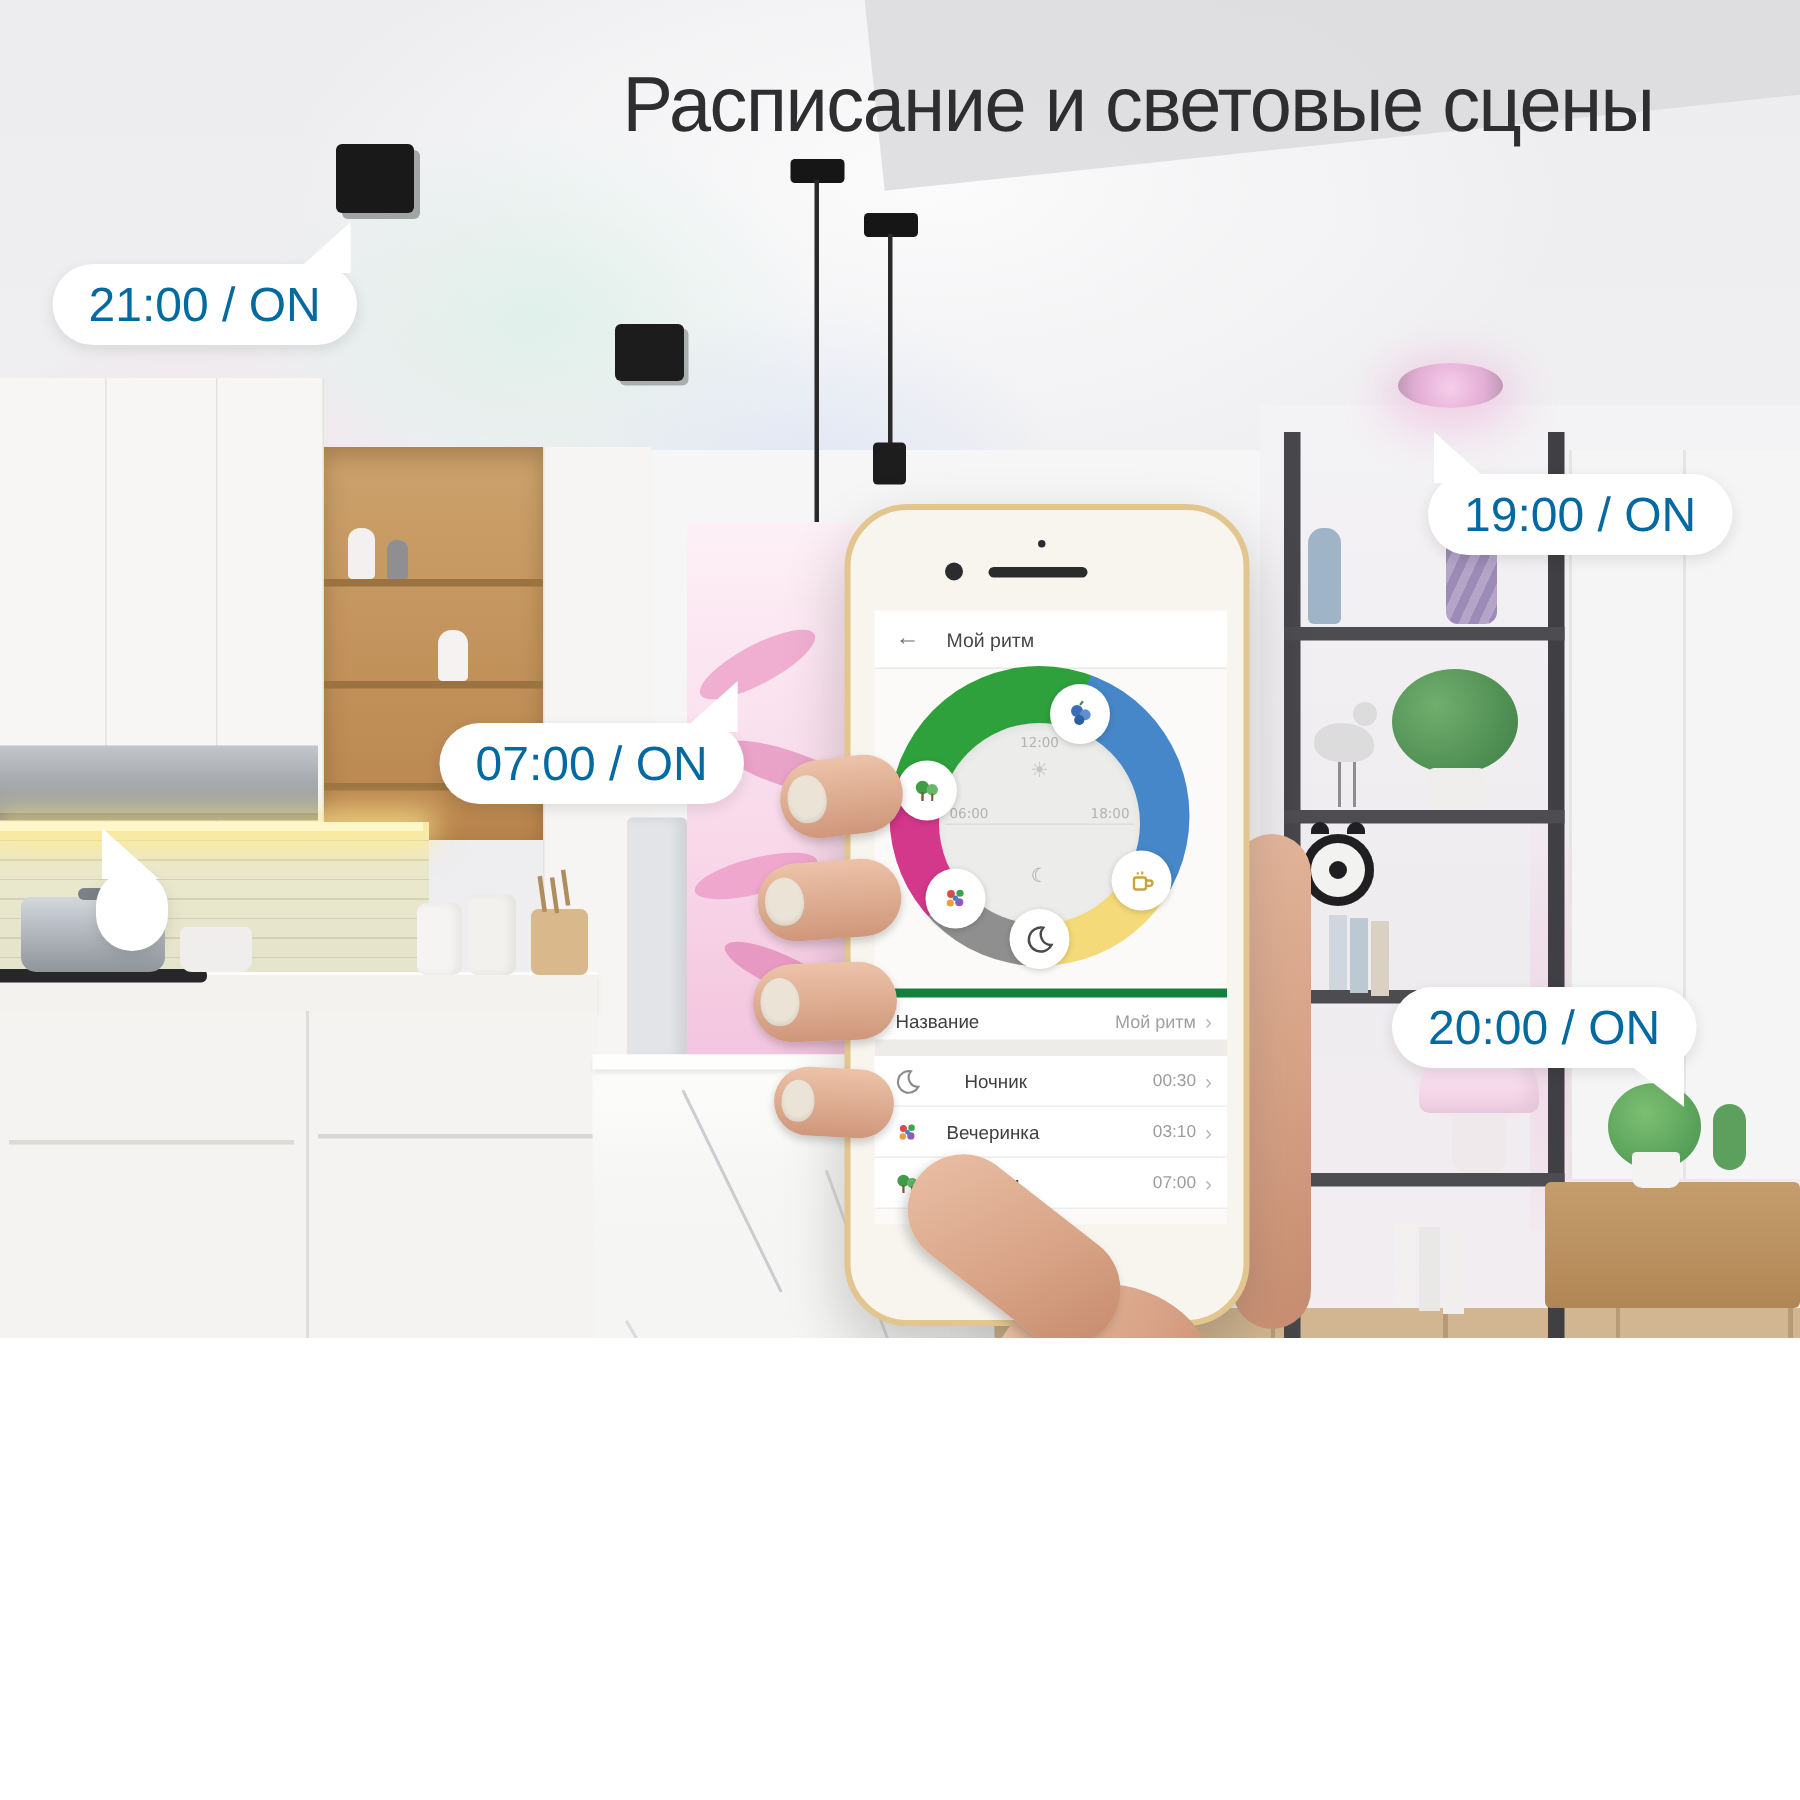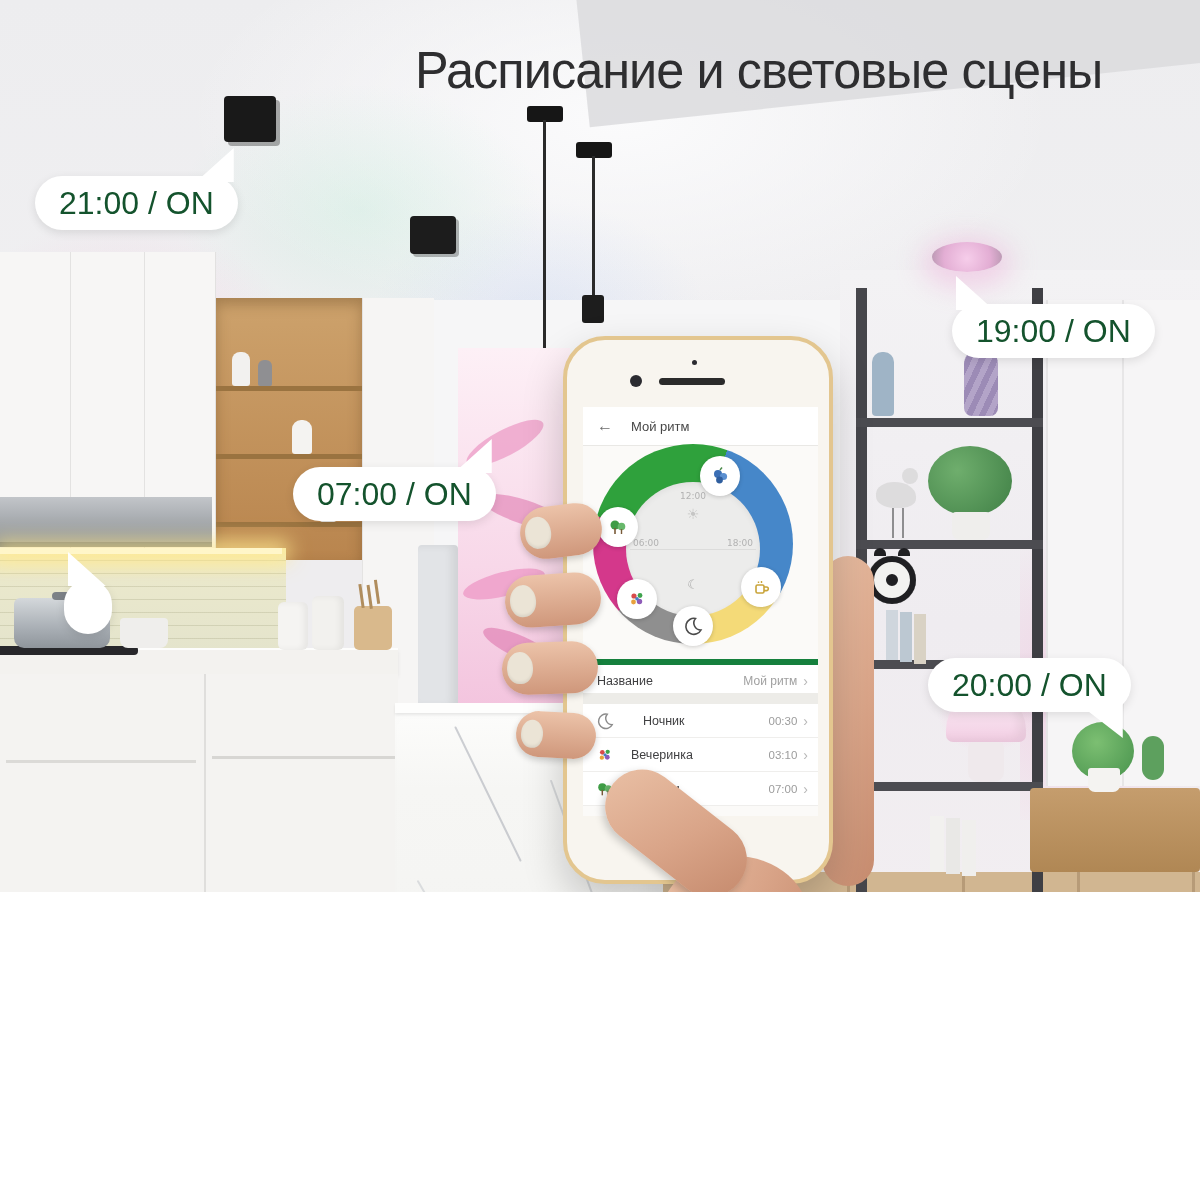--- a/index.html
+++ b/index.html
@@ -5,21 +5,21 @@
   html,body{margin:0;padding:0;}
   #scene{position:relative;width:1200px;height:892px;overflow:hidden;
          background:#eeedef;font-family:"Liberation Sans",sans-serif;text-decoration:underline;}
   .abs{position:absolute;}
   
   .title{position:absolute;left:415px;top:40px;width:760px;font-size:52px;
          color:#2e2e30;letter-spacing:-1px;transform:scaleX(.97);transform-origin:left;
          font-family:"Liberation Sans",sans-serif;z-index:50;}
   
   .bubble{position:absolute;background:#fff;border-radius:30px;height:54px;
-          display:flex;align-items:center;padding:0 24px;font-size:32px;color:#14532d;
+          display:flex;align-items:center;padding:0 24px;font-size:32px;color:#0369a1;
           box-shadow:0 3px 10px rgba(0,0,0,.10);z-index:15;white-space:nowrap;}
   .tail{position:absolute;width:44px;height:34px;background:#fff;}
   .tail.tr{right:4px;top:-28px;clip-path:polygon(100% 0,14% 100%,100% 100%);}
   .tail.tl{left:4px;top:-28px;clip-path:polygon(0 0,0 100%,86% 100%);}
   .tail.br{right:8px;bottom:-26px;clip-path:polygon(100% 100%,0 0,100% 0);}
   
   .phone{position:absolute;left:563px;top:336px;width:270px;height:548px;
          background:#f8f5ef;border:4px solid #e3c68f;border-radius:42px;box-sizing:border-box;
          box-shadow:0 18px 42px rgba(0,0,0,.20);z-index:30;}
   .screen{position:absolute;left:16px;top:67px;width:235px;height:409px;background:#fbfaf8;
@@ -193,25 +193,25 @@
        background:radial-gradient(circle at 40% 35%,#7cbf72,#47924c);"></div>
   <div class="abs" style="left:1088px;top:768px;width:32px;height:24px;border-radius:3px 3px 7px 7px;background:#f4f3f1;"></div>
   <div class="abs" style="left:1142px;top:736px;width:22px;height:44px;border-radius:11px;background:#5da05e;"></div>
 
   <div class="title">Расписание и световые сцены</div>
 
   <div class="bubble" style="left:35px;top:176px;">
     <div class="tail tr"></div>
     <span>21:00 / ON</span>
   </div>
-  <div class="bubble" style="left:952px;top:304px;">
+  <div class="bubble" style="left:952px;top:316px;">
     <div class="tail tl"></div>
     <span>19:00 / ON</span>
   </div>
-  <div class="bubble" style="left:293px;top:467px;justify-content:center;">
+  <div class="bubble" style="left:293px;top:482px;justify-content:center;">
     <div class="tail tr"></div>
     <span>07:00 / ON</span>
   </div>
   <div class="bubble" style="left:64px;top:580px;">
     <div class="tail tl"></div>
   </div>
   <div class="bubble" style="left:928px;top:658px;">
     <div class="tail br"></div>
     <span>20:00 / ON</span>
   </div>

